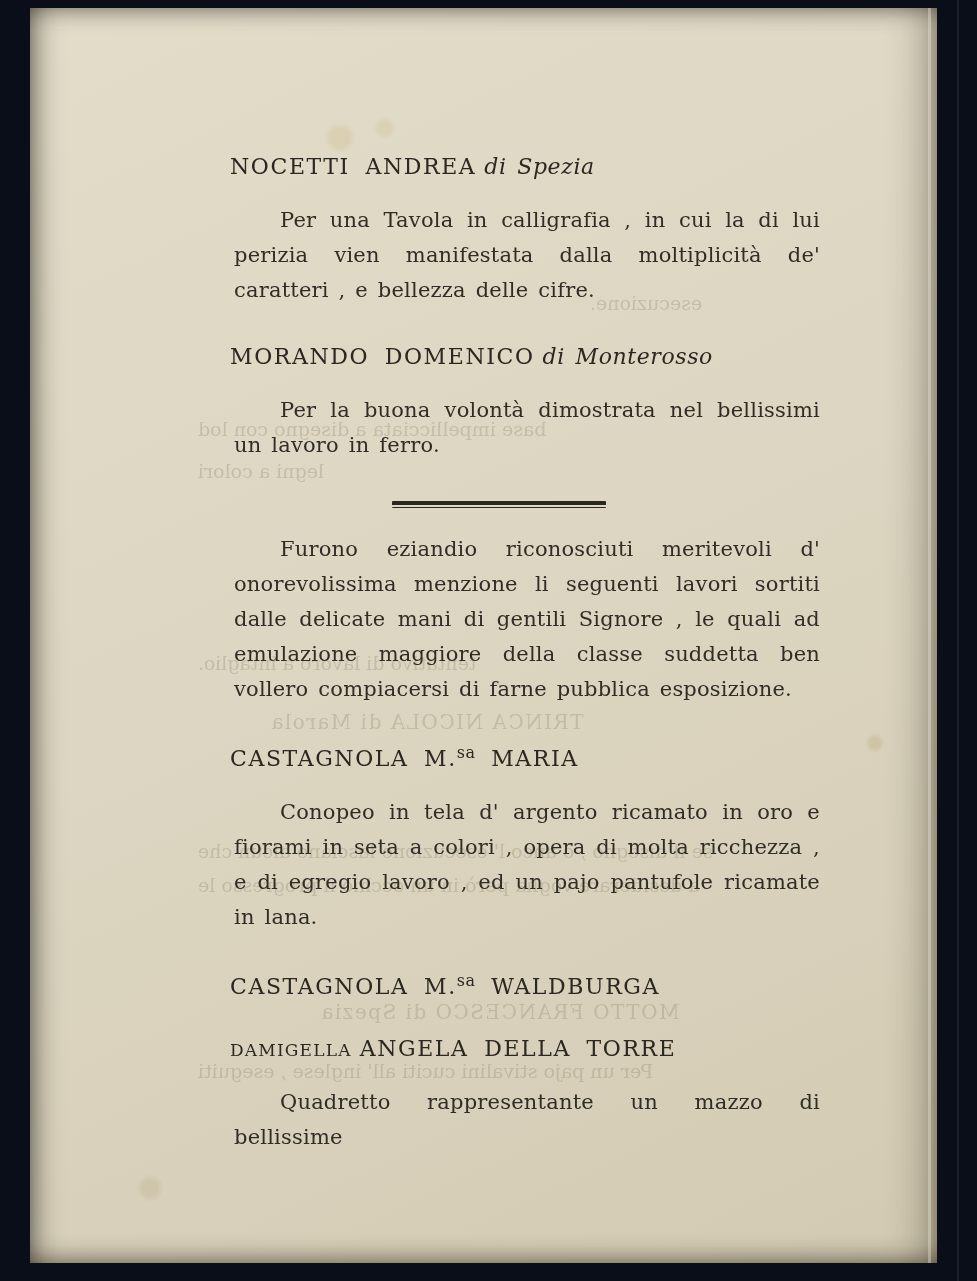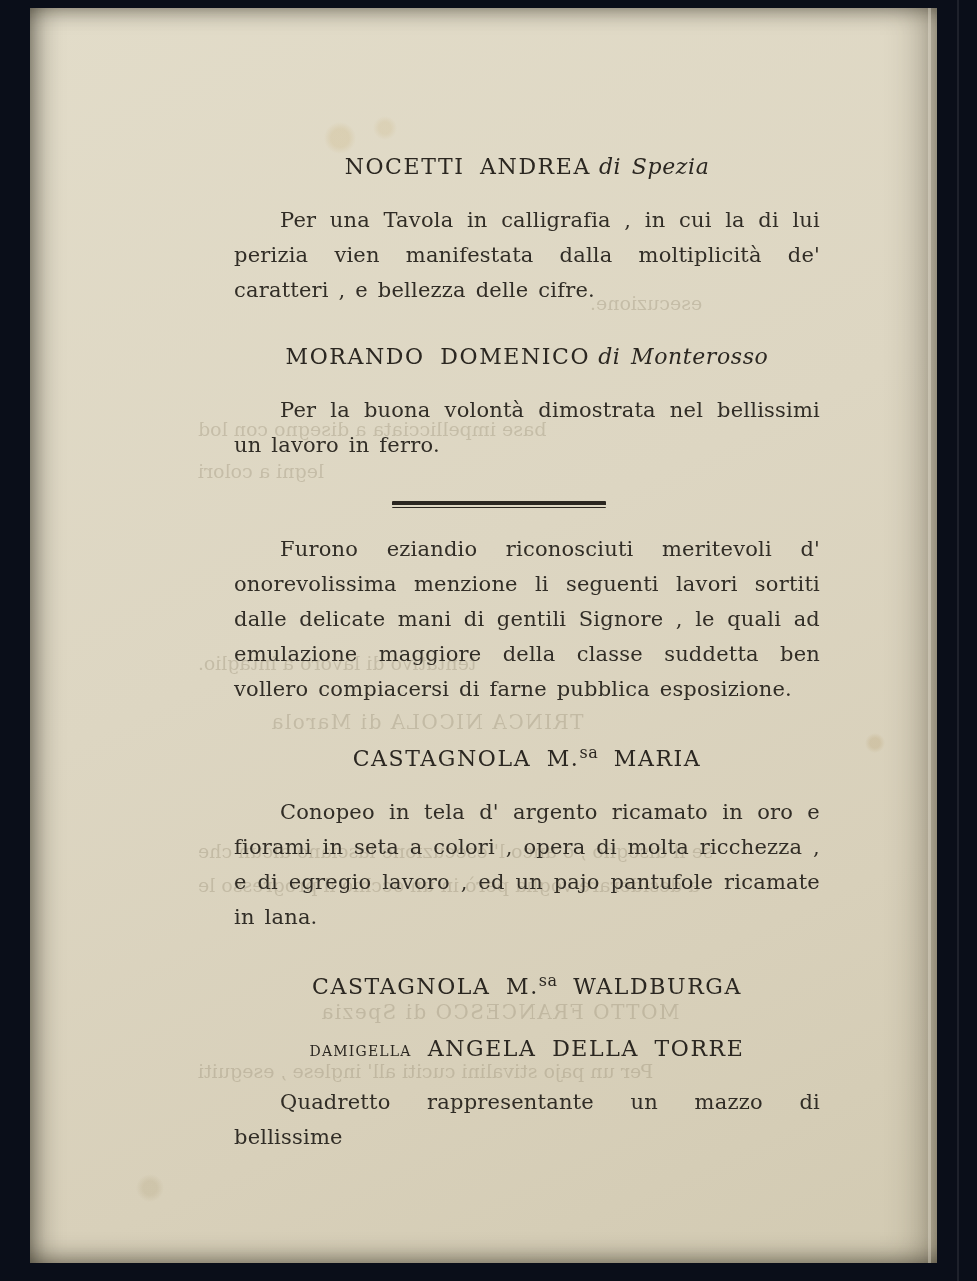--- a/index.html
+++ b/index.html
@@ -54,41 +54,40 @@
 
   .text-col {
     position: absolute;
     left: 200px;
     top: 146px;
     width: 594px;
     color: #2e2a23;
   }
 
   .heading {
-    text-align: center;
     font-size: 22px;
     letter-spacing: 1.6px;
     word-spacing: 7px;
     color: #2b2721;
     white-space: nowrap;
   }
   .heading .place {
     font-style: italic;
     letter-spacing: 0.6px;
     word-spacing: 3px;
     margin-left: 8px;
   }
   .heading sup {
     font-size: 16px;
     letter-spacing: 0.5px;
   }
   .heading .lead {
-    font-size: 14px;
+    font-size: 17px;
     letter-spacing: 1.2px;
-    margin-right: 16px;
+    margin-right: 8px;
   }
 
   .para {
     font-size: 21px;
     line-height: 35px;
     text-align: justify;
     text-indent: 46px;
     word-spacing: 3px;
     letter-spacing: 0.2px;
     color: #312d26;

